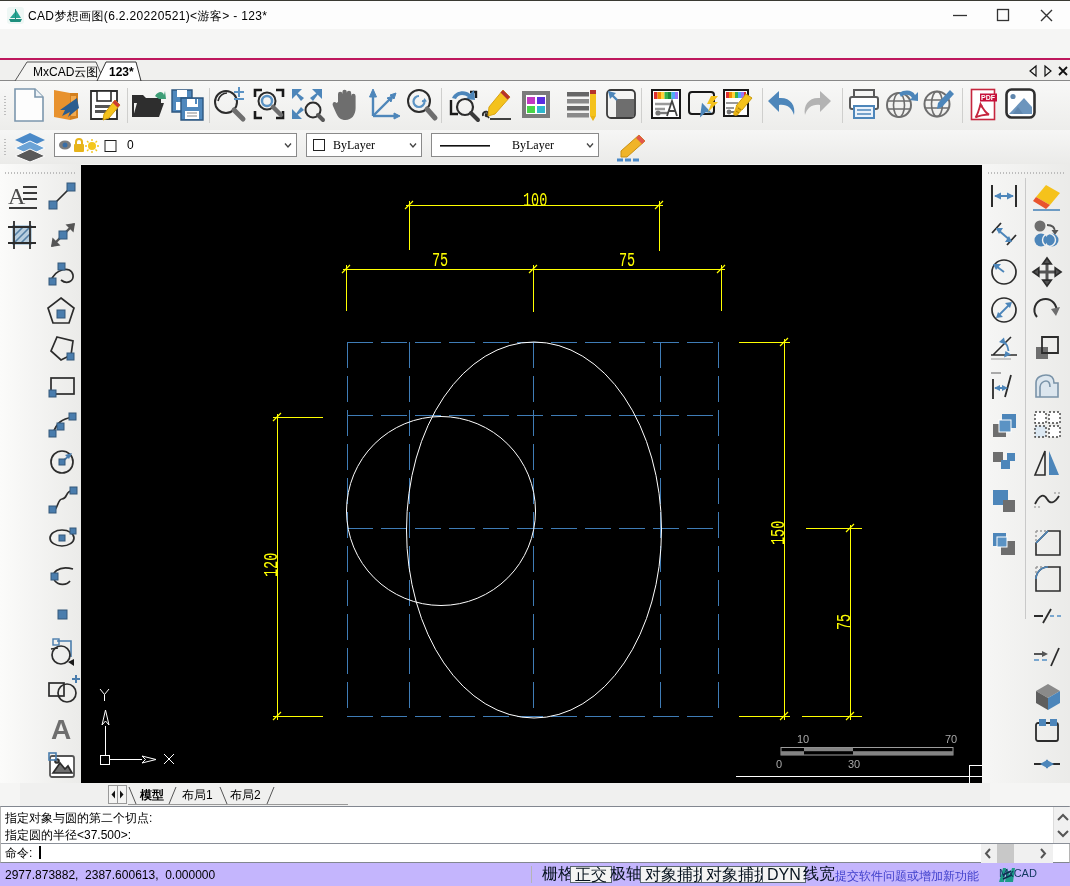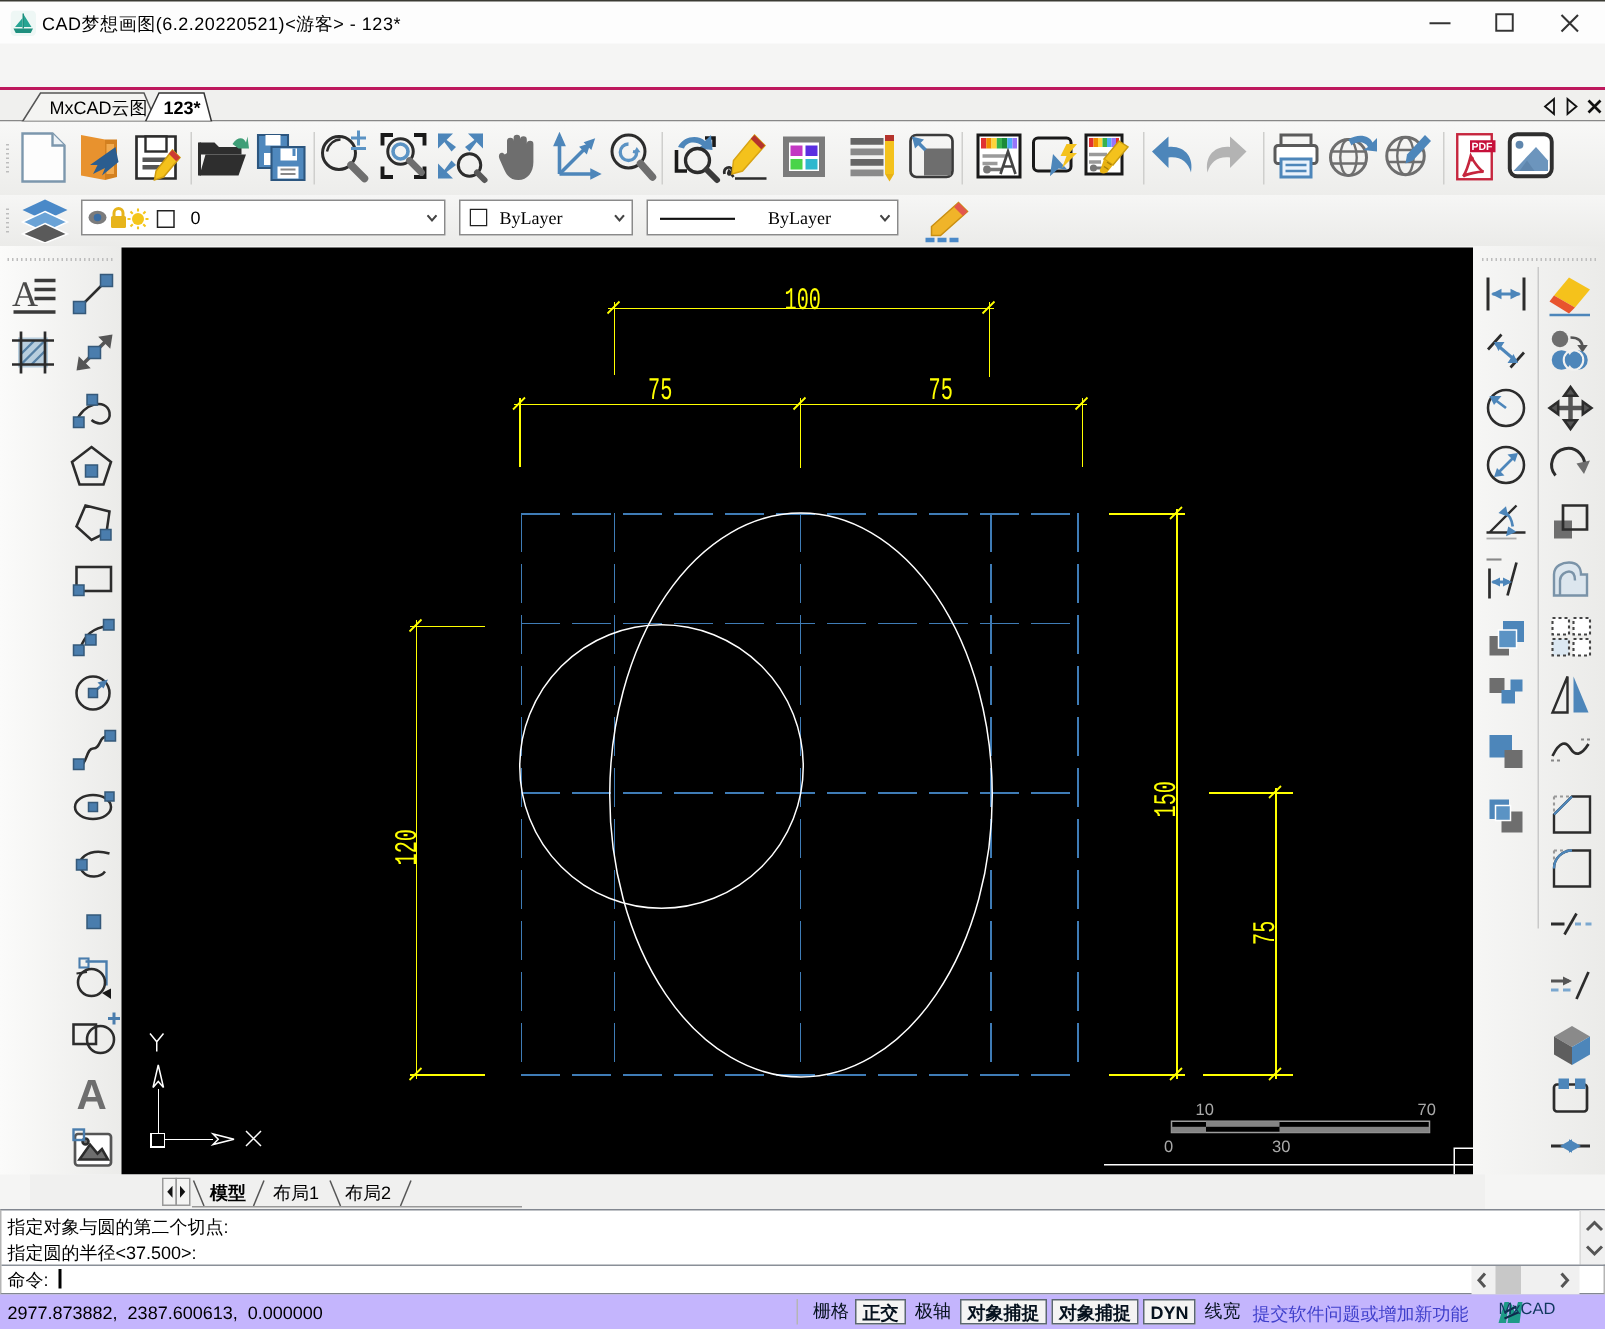--- a/index.html
+++ b/index.html
@@ -24,22 +24,22 @@
 #leftpanel { left:0; top:164px; width:81px; height:619px; background:linear-gradient(90deg,#fbfbfa,#ebebe9); }
 #canvas { left:81px; top:165px; width:901px; height:618px; background:#000; }
 #rightpanel { left:982px; top:164px; width:88px; height:619px; background:linear-gradient(90deg,#f6f6f5,#ebebe9); }
 
 #bottomtabs { left:0; top:783px; width:970px; height:23px; background:#f0f0ef;margin-left:20px; }
 
 #cmdarea { left:0; top:806px; width:1070px; height:57px; background:#fff; border-top:1px solid #828790; border-bottom:1px solid #828790; border-left:1px solid #b5b5b5; border-right:1px solid #b5b5b5; }
 .cmdline { position:absolute; left:4px; font-size:12px; color:#000; }
 
 #statusbar { left:0; top:863px; width:1070px; height:23px; background:#c4b5fd; font-size:12px; }
-.toggle { position:absolute; top:3px; height:17px; line-height:16px; padding:0 4px; font-size:12px; color:#06121e; }
-.toggle.on { border:1px solid #5b6770; background:#f4f4f3;font-weight:bold; }
+.toggle { position:absolute; top:3px; height:17px; line-height:16px; padding:0 4px; font-size:16px; color:#06121e; }
+.toggle.on { border:1px solid #5b6770; background:#f4f4f3; }
 </style>
 </head>
 <body>
 <div id="app">
   <div id="titlebar" class="abs">
     <svg class="abs" style="left:7px;top:6px" width="17" height="17" viewBox="0 0 17 17">
       <rect x="0" y="0" width="17" height="17" rx="3" fill="#eef7f5"></rect>
       <path d="M2 12 L15 12 L13.5 15 L3.5 15 Z" fill="#1e8f7e"></path>
       <path d="M3 11 L8 5 L8 11 Z M9 3 L9 11 L14 11 Z" fill="#26a493"></path>
       <path d="M8.5 2 L8.5 12" stroke="#1e8f7e" stroke-width="1"></path>

